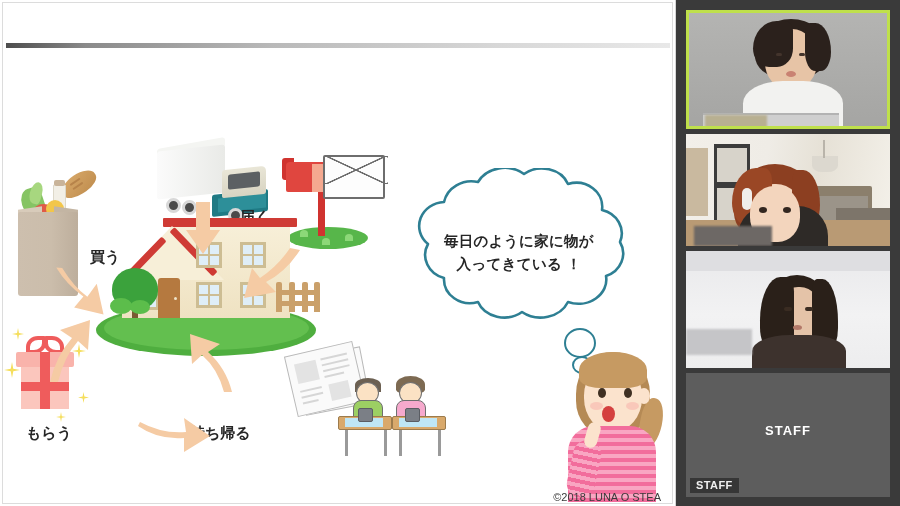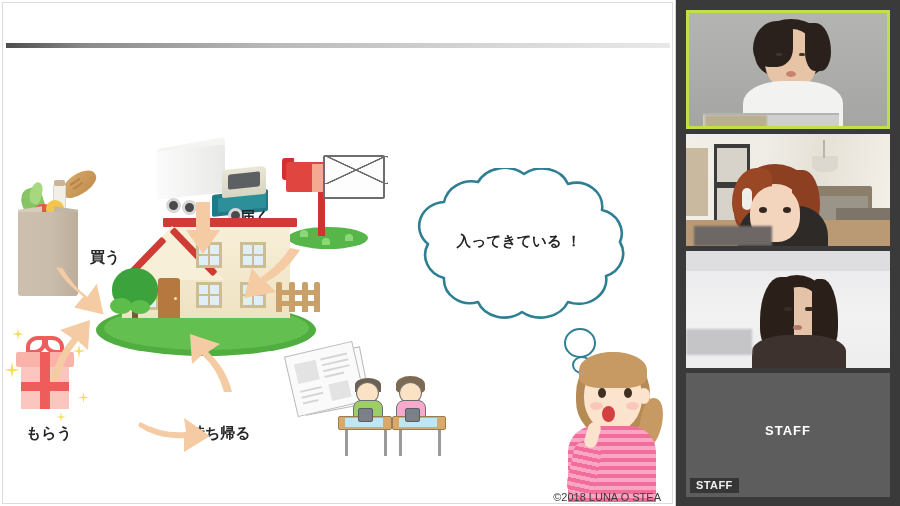--- a/index.html
+++ b/index.html
@@ -415,20 +415,21 @@
                      a28 24 0 0 1 -38 26
                      a30 26 0 0 1 -46 10
                      a28 24 0 0 1 -44 -10
                      a26 24 0 0 1 -34 -24
                      a26 24 0 0 1 -16 -34
                      a26 24 0 0 1 16 -42
                      Z"></path>
           </g>
         </svg>
         <div id="bubble-text">
+          <div>毎日のように家に物が</div>
           <div>入ってきている ！</div>
         </div>
       </div>
       <div class="tail" style="left:564px;top:198px;width:32px;height:30px;"></div>
       <div class="tail" style="left:572px;top:226px;width:20px;height:18px;"></div>
 
       <div>
         <div class="ld-hair-back"></div>
         <div class="ld-pony"></div>
         <div class="ld-neck"></div>

